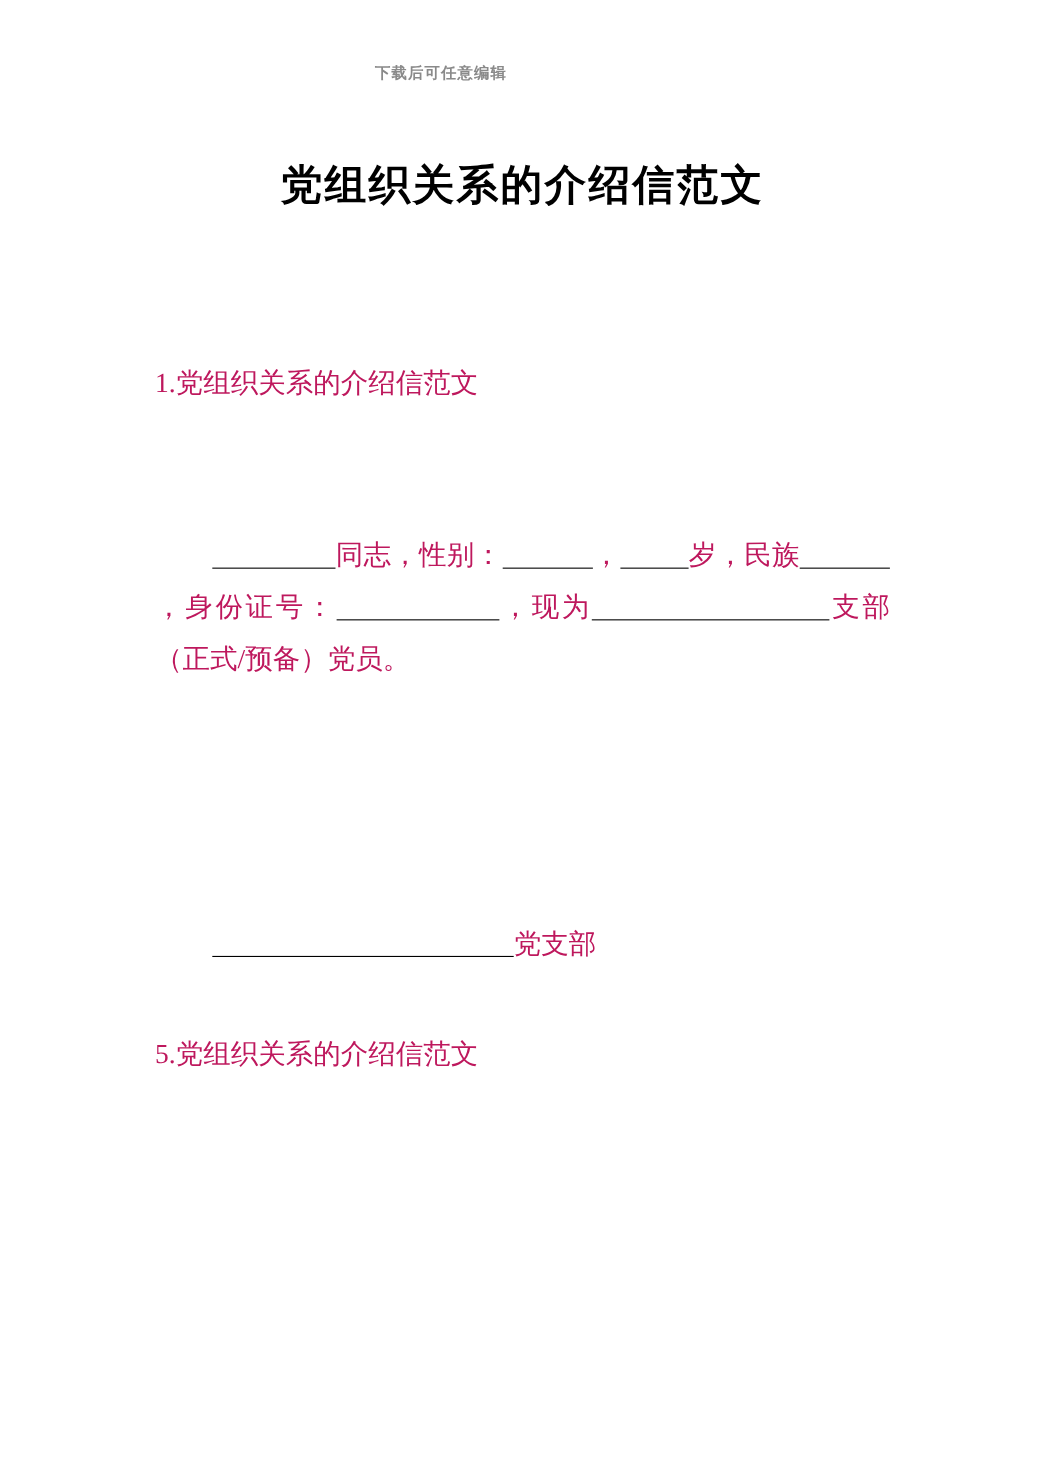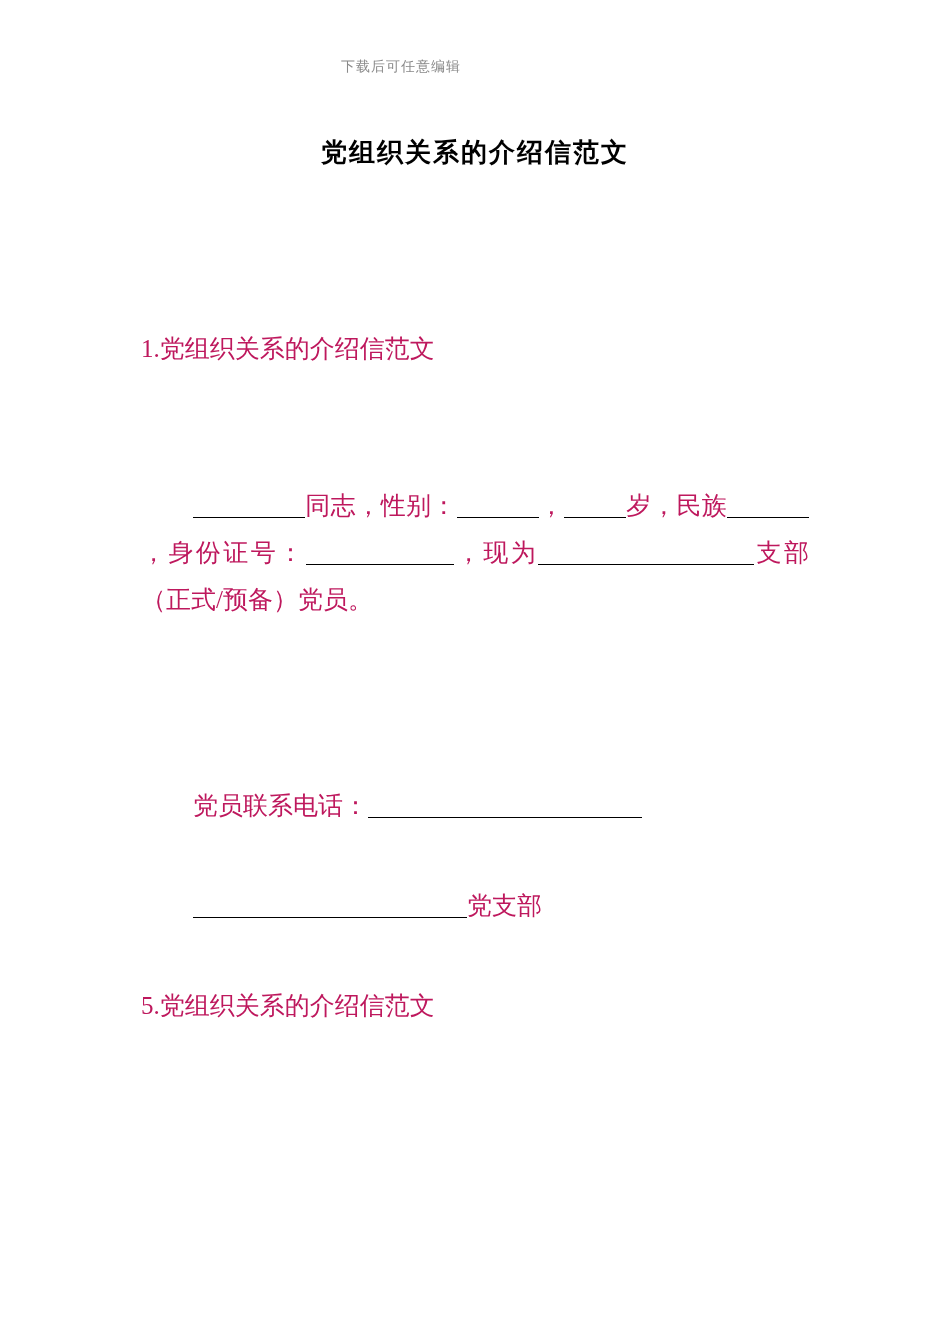--- a/index.html
+++ b/index.html
@@ -27,32 +27,33 @@
     position: absolute;
     top: 58px;
     left: 0;
     width: 802px;
     text-align: center;
     font-family: "Liberation Serif", "DejaVu Serif", serif;
     font-size: 14px;
     letter-spacing: 1px;
     color: #8a8a8a;
     white-space: nowrap;
+    font-weight: bold;
   }
 
   
   .doc-title {
     position: absolute;
     top: 118px;
     left: 0;
     width: 950px;
     text-align: center;
     font-family: "DejaVu Sans", "Liberation Sans", sans-serif;
     font-weight: 700;
-    font-size: 26px;
+    font-size: 38px;
     letter-spacing: 2px;
     color: #000000;
     white-space: nowrap;
   }
 
   
   .body-area {
     position: absolute;
     top: 325px;
     left: 141px;
@@ -118,21 +119,20 @@
     <p class="para indent"><span class="blank w-l"></span><span>同志，性别：</span><span class="blank w-m"></span><span>，</span><span class="blank w-s"></span><span>岁，民族</span><span class="blank w-m"></span><span>，身份证号：</span><span class="blank w-xl"></span><span>，现为</span><span class="blank w-3xl"></span><span>支部（正式/预备）党员。</span></p>
 
     <div class="gap-md"></div>
 
 
     <div class="gap-md"></div>
 
 
     <div class="gap-md"></div>
 
-    <p class="para indent nowrap"><span>党员联系电话：</span><span class="blank w-4xl"></span></p>
 
     <div class="gap-md"></div>
 
     <p class="para indent nowrap"><span class="blank w-4xl"></span><span>党支部</span></p>
 
     <div class="gap-md"></div>
 
     <p class="para section-heading">5.党组织关系的介绍信范文</p>
 
   </div>

